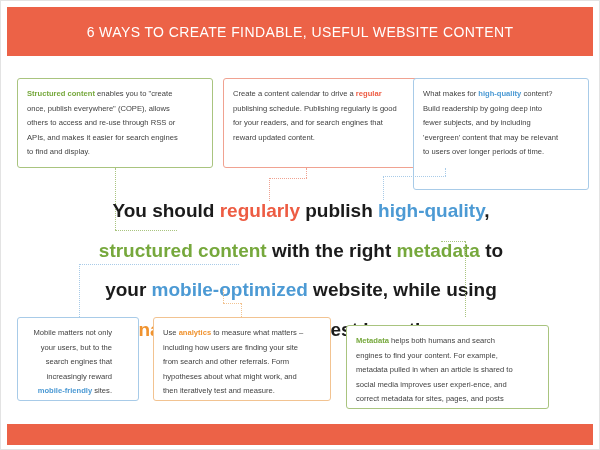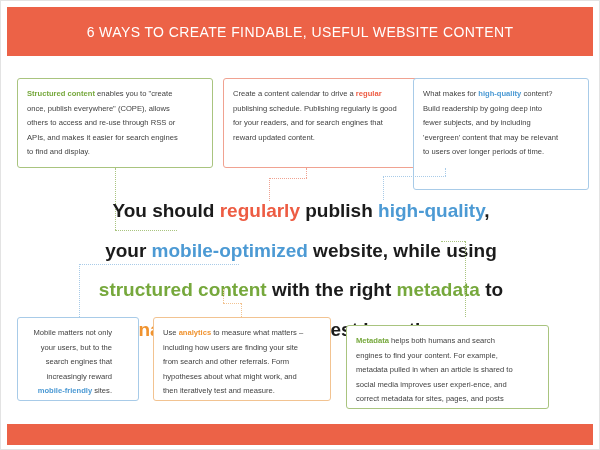--- a/index.html
+++ b/index.html
@@ -131,22 +131,22 @@
   <div class="conn v c-red" style="left:305px; top:167px; height:10px;"></div>
   <div class="conn h c-red" style="left:268px; top:177px; width:38px;"></div>
   <div class="conn v c-red" style="left:268px; top:177px; height:23px;"></div>
 
   <div class="conn v c-blue" style="left:444px; top:167px; height:8px;"></div>
   <div class="conn h c-blue" style="left:382px; top:175px; width:63px;"></div>
   <div class="conn v c-blue" style="left:382px; top:175px; height:24px;"></div>
 
   <div id="central-sentence">
     <div class="line"><span>You should </span><span class="t-red">regularly</span><span> publish </span><span class="t-blue">high-quality</span><span>,</span></div>
+    <div class="line"><span class="t-green">structured content</span><span> with the right </span><span class="t-green">metadata</span><span> to</span></div>
     <div class="line"><span>your </span><span class="t-blue">mobile-optimized</span><span> website, while using</span></div>
-    <div class="line"><span class="t-green">structured content</span><span> with the right </span><span class="t-green">metadata</span><span> to</span></div>
     <div class="line"><span class="t-orange">analytics</span><span> to form and test hypotheses.</span></div>
   </div>
 
   <div class="conn h c-blue" style="left:78px; top:263px; width:160px;"></div>
   <div class="conn v c-blue" style="left:78px; top:263px; height:53px;"></div>
 
   <div class="conn v c-orange" style="left:222px; top:288px; height:14px;"></div>
   <div class="conn h c-orange" style="left:222px; top:302px; width:18px;"></div>
   <div class="conn v c-orange" style="left:240px; top:302px; height:14px;"></div>
 

